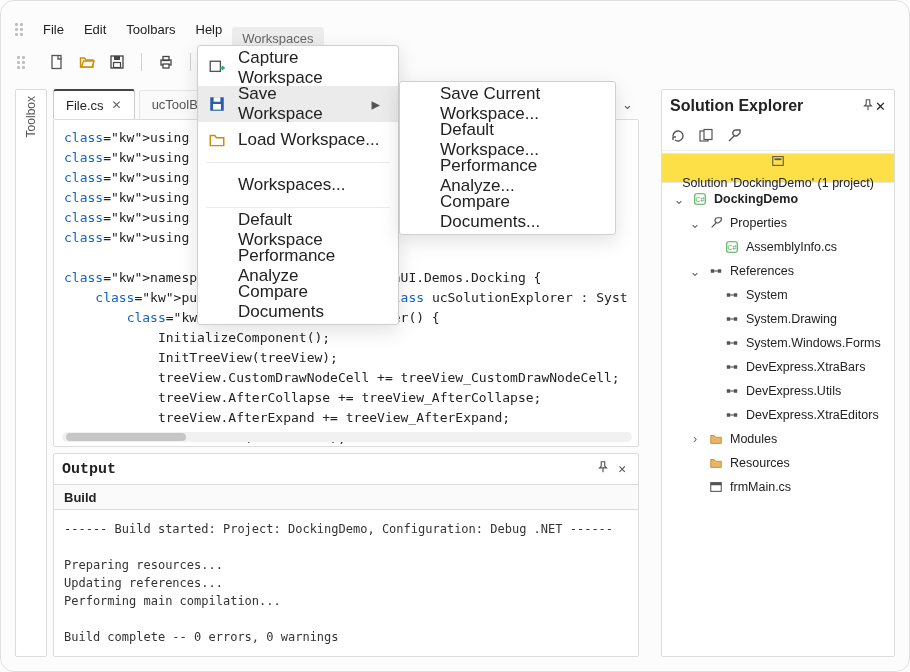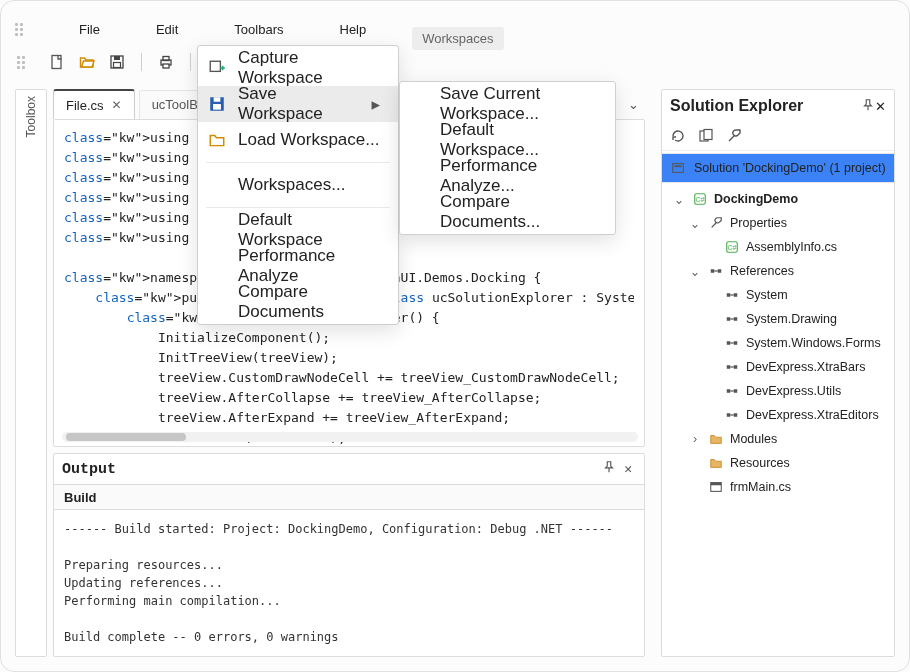--- a/index.html
+++ b/index.html
@@ -21,36 +21,36 @@
   body{
     width:910px;height:672px;box-sizing:border-box;
     font-family:"Segoe UI",Arial,sans-serif;font-size:13px;color:var(--text);
     background:#fcfcfc;
     border:1px solid #e0e0e0;border-radius:14px;
     padding:14px;position:relative;overflow:hidden;
   }
   .dots{display:grid;grid-template-columns:repeat(2,3px);grid-template-rows:repeat(3,3px);gap:2px;margin-right:10px;opacity:.45;}
   .dots i{width:3px;height:3px;background:#777;border-radius:1px;display:block;}
   
-  .menubar{height:28px;display:flex;align-items:center;gap:36px;}
+  .menubar{height:28px;display:flex;align-items:center;}
   .menuitem{padding:4px 10px;border-radius:3px;}
   .menuitem.active{background:var(--hover);color:#666;margin-top:19px;}
   
   .toolbar{height:30px;display:flex;align-items:center;margin-top:4px;gap:14px;padding-left:2px;}
   .sep{width:1px;height:18px;background:#d0d0d0;margin:0 2px;}
   .ico{width:16px;height:16px;display:flex;align-items:center;justify-content:center;color:#4a4a4a;}
   .ico svg{width:16px;height:16px;display:block;}
   
   .shell{position:absolute;left:14px;right:14px;top:88px;bottom:14px;display:flex;}
   .toolbox{
     width:30px;background:#fff;border:1px solid var(--border);border-radius:2px;
     display:flex;align-items:flex-start;justify-content:center;padding-top:6px;margin-right:6px;
   }
   .vtext{writing-mode:vertical-rl;text-orientation:mixed;color:#555;font-size:12px;transform:rotate(180deg);}
-  .center{flex:1;display:flex;flex-direction:column;min-width:0;margin-right:16px;}
+  .center{flex:1;display:flex;flex-direction:column;min-width:0;margin-right:22px;}
   
   .tabbar{display:flex;align-items:center;height:30px;position:relative;}
   .tab{display:flex;align-items:center;gap:8px;height:28px;padding:0 12px;border:1px solid var(--tab-border);
        border-bottom:none;border-top-left-radius:3px;border-top-right-radius:3px;background:#fff;margin-right:4px;}
   .tab:not(.active){background:#fafafa;border-color:#e4e4e4;color:#555;}
   .tab.active{border-top:2px solid var(--tab-accent);}
   .tab .x{font-size:12px;color:#666;}
   .tab-spacer{flex:1;}
   .tab-chev{padding:2px 6px;color:#555;}
   .editor{
@@ -66,21 +66,21 @@
   .panel-hd{display:flex;align-items:center;height:30px;padding:0 8px;font-family:Liberation Mono, monospace;}
   .panel-hd .title{font-weight:600;font-size:15px;flex:1;}
   .panel-hd .btn{padding:2px 4px;color:#555;}
   .subtab{height:24px;border-top:1px solid var(--border);border-bottom:1px solid var(--border);display:flex;align-items:center;padding:0 10px;font-weight:600;background:#fafafa;}
   .outbody{padding:10px;font-family:Consolas,monospace;font-size:12px;line-height:18px;white-space:pre;color:#333;}
   
   .explorer{width:232px;border:1px solid var(--border);border-radius:2px;background:#fff;display:flex;flex-direction:column;}
   .exp-hd{display:flex;align-items:center;height:32px;padding:0 8px;}
   .exp-hd .title{font-weight:700;font-size:16px;flex:1;}
   .exp-tools{height:28px;display:flex;align-items:center;gap:12px;padding:0 8px;border-bottom:1px solid #efefef;}
-  .sol-row{display:flex;align-items:center;gap:8px;height:28px;padding:0 8px;background:#3b82f6;border-top:1px solid #e8e8e8;border-bottom:1px solid #e8e8e8;margin-top:2px;font-size:12.5px;}
+  .sol-row{display:flex;align-items:center;gap:8px;height:28px;padding:0 8px;background:#fde047;border-top:1px solid #e8e8e8;border-bottom:1px solid #e8e8e8;margin-top:2px;font-size:12.5px;flex-direction:column;}
   .tree{flex:1;overflow:auto;padding:4px 4px;font-size:12.5px;}
   .node{display:flex;align-items:center;height:24px;gap:6px;}
   .ind{display:inline-block;}
   .chev{width:14px;text-align:center;color:#666;}
   .treeico{width:16px;height:16px;display:inline-flex;align-items:center;justify-content:center;}
   .treeico svg{width:14px;height:14px;}
   .bold{font-weight:600;}
   
   .menu{position:absolute;background:#fff;border:1px solid var(--border-dark);border-radius:3px;box-shadow:0 6px 20px rgba(0,0,0,.12);padding:4px 0;z-index:50;}
   .mitem{display:flex;align-items:center;height:36px;padding:0 18px 0 10px;gap:12px;font-size:17px;}

